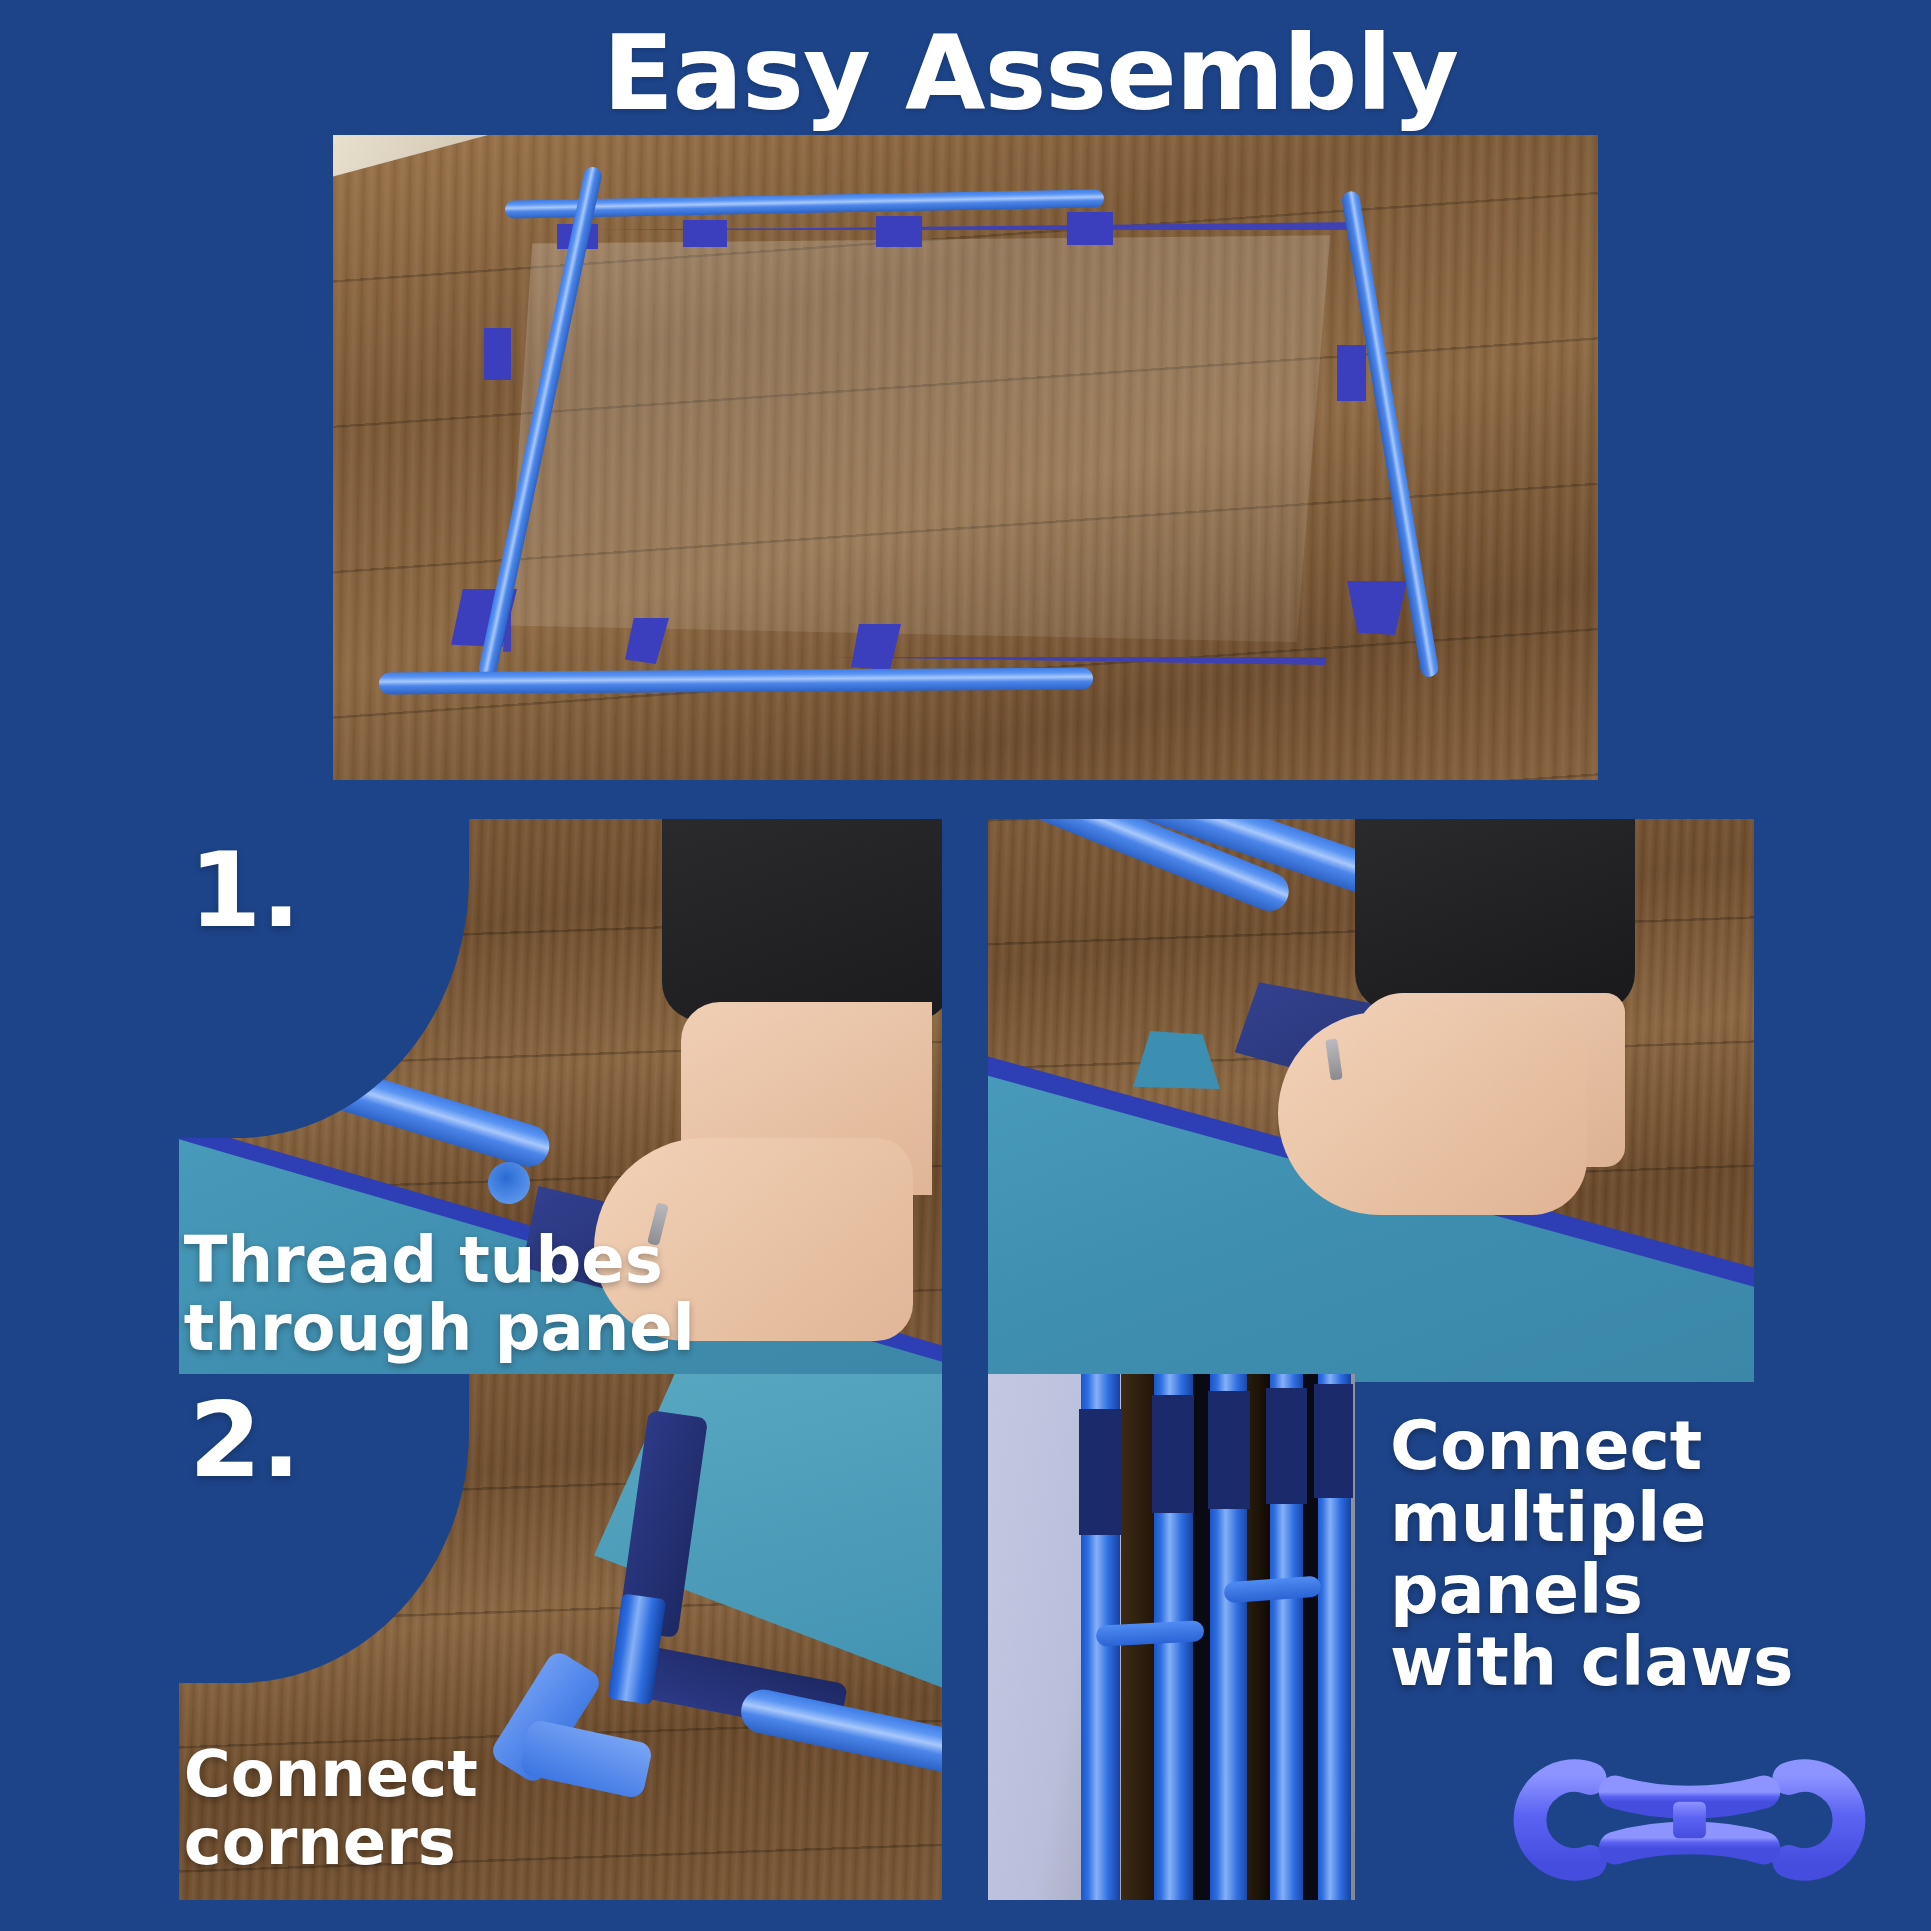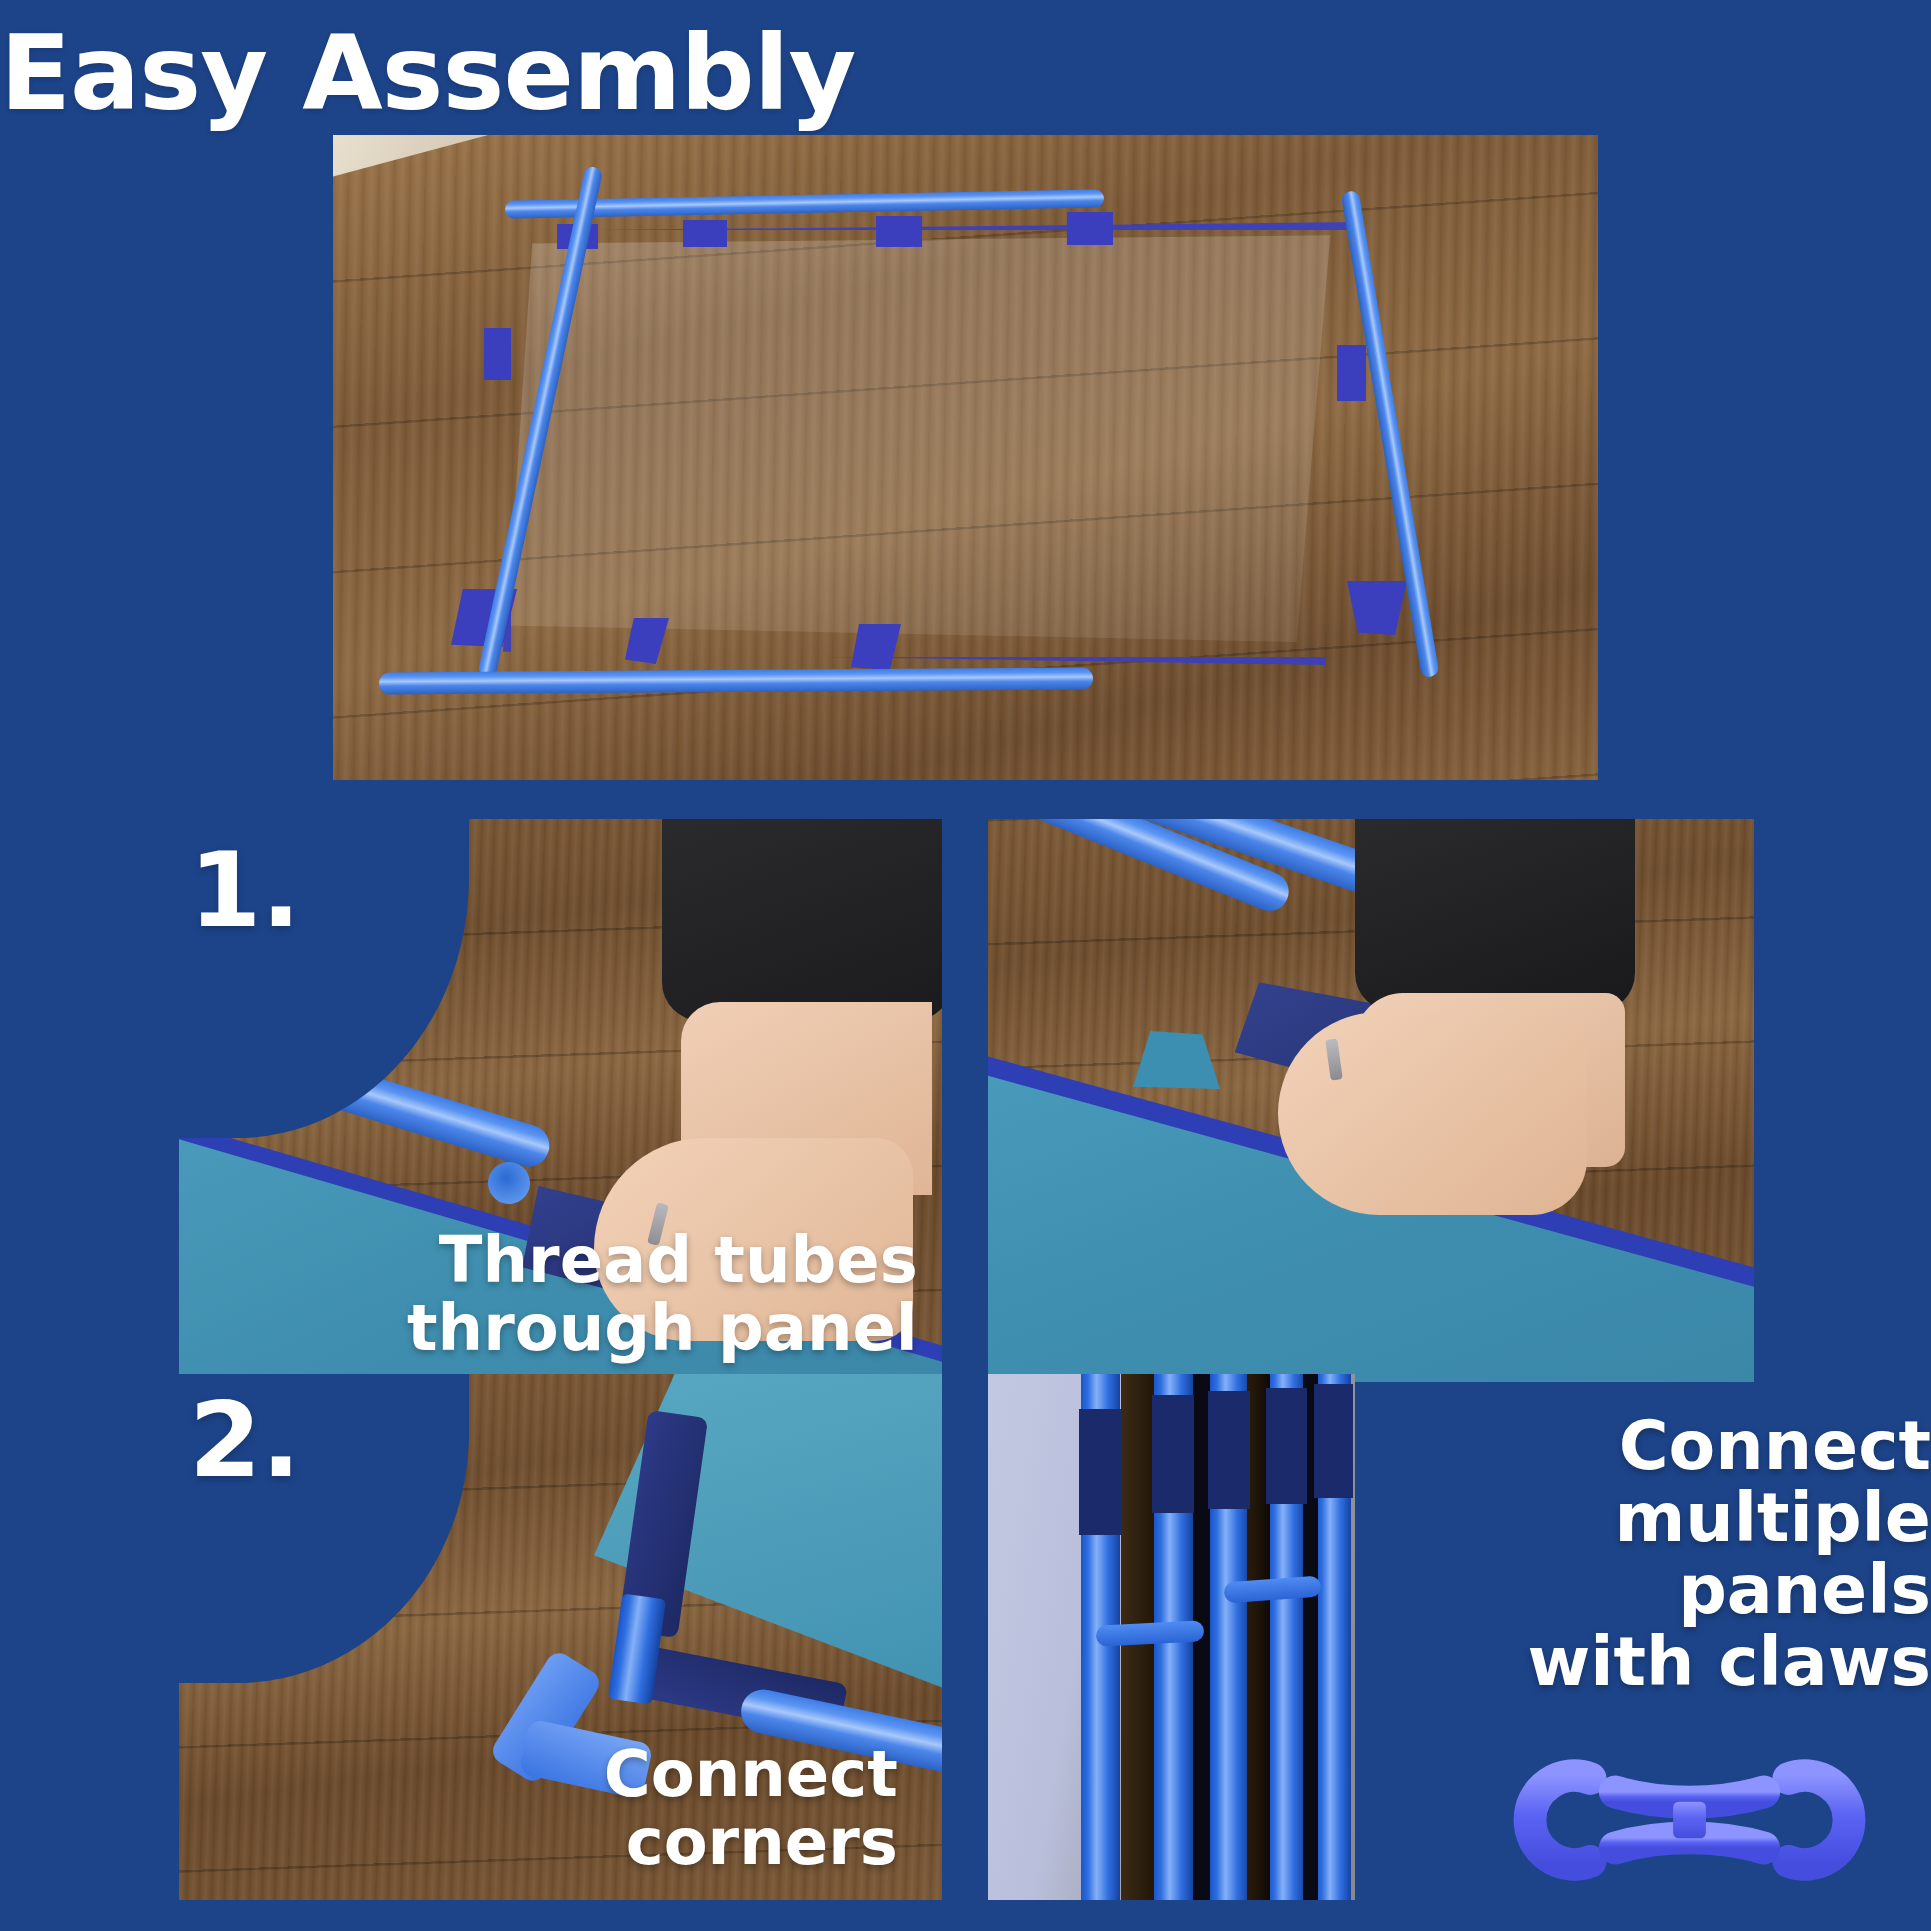--- a/index.html
+++ b/index.html
@@ -18,21 +18,21 @@
     position: absolute;
     inset: 0;
     background: #1d4489;
   }
 
   
   .title {
     position: absolute;
     left: 0; top: 19.3px;
     width: 1458px;
-    text-align: left;
+    text-align: right;
     color: #ffffff;
     font-size: 104px;
     font-weight: bold;
     letter-spacing: -1px;
     line-height: 1.05;
     text-shadow: 0 1.9px 5.8px rgba(0,0,0,0.18);
   }
 
   
   .photo {
@@ -72,21 +72,20 @@
   }
 
   
   .caption {
     position: absolute;
     color: #fff;
     font-weight: bold;
     line-height: 1.06;
     text-shadow: 0 2.9px 7.7px rgba(0,0,0,0.30);
     white-space: pre-line;
-    text-align: right;
   }
   .stepnum {
     position: absolute;
     color: #fff;
     font-weight: bold;
     font-size: 104px;
     line-height: 1;
     text-shadow: 0 2.9px 7.7px rgba(0,0,0,0.25);
   }
 

